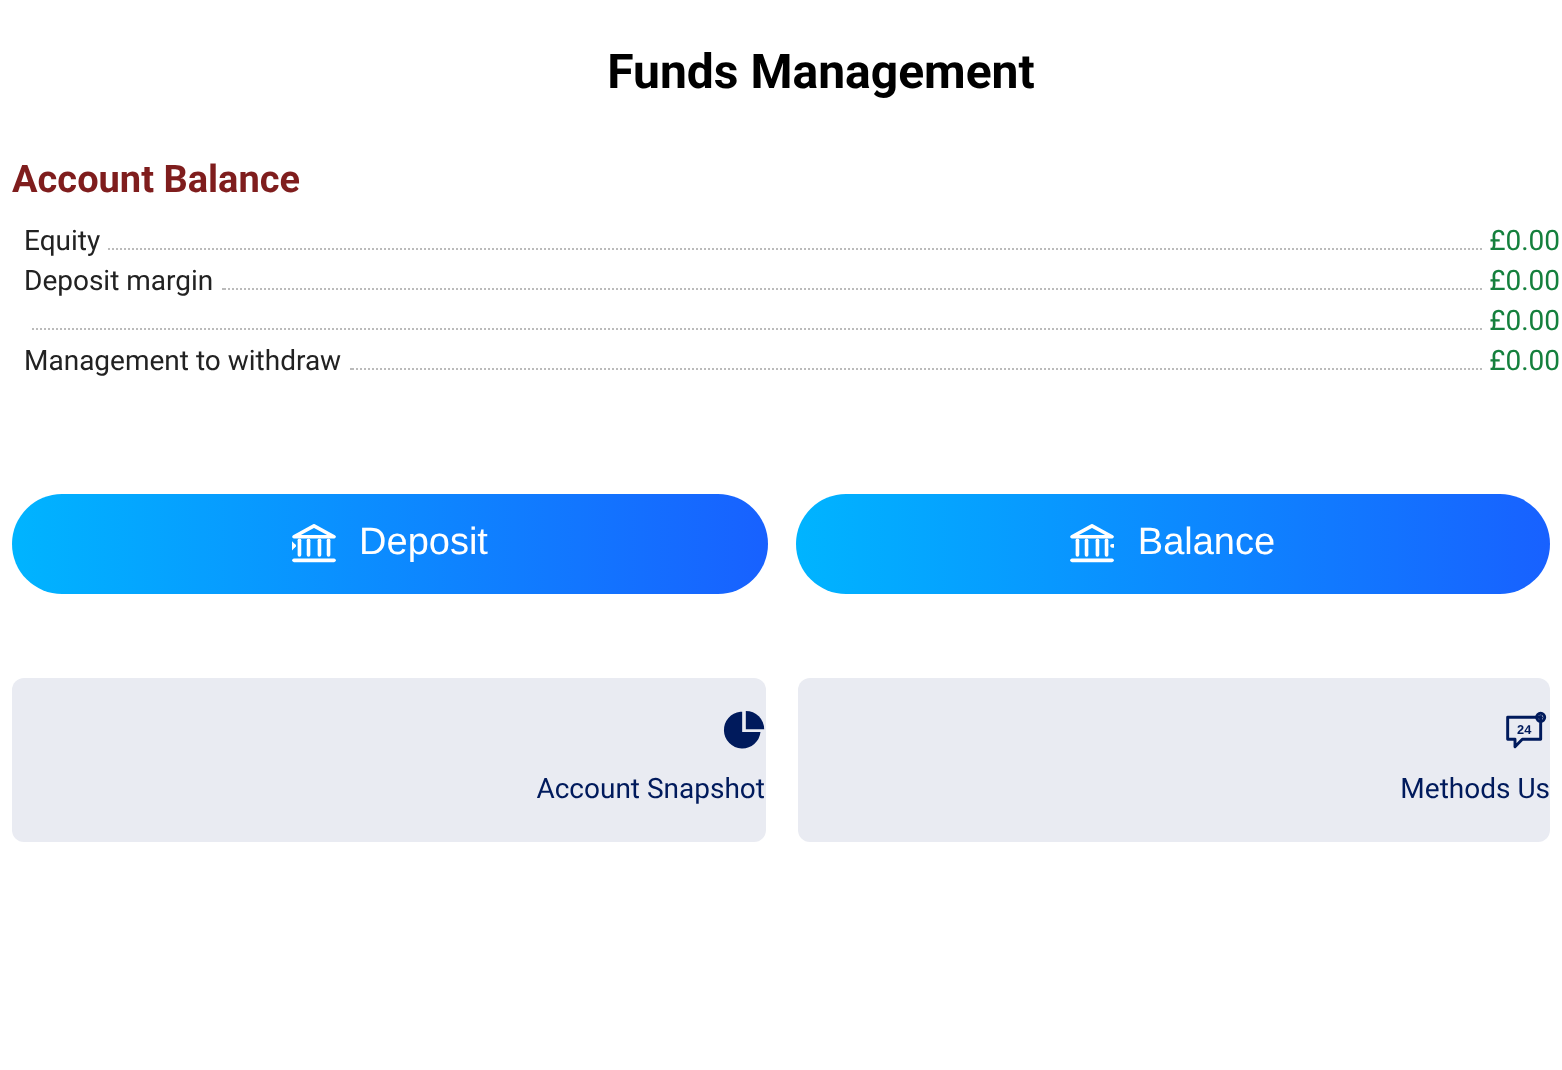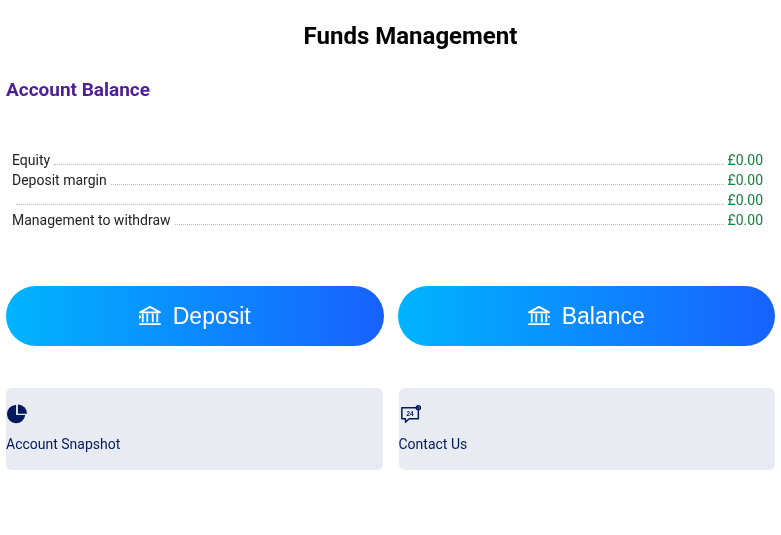--- a/index.html
+++ b/index.html
@@ -17,26 +17,25 @@
     text-align: center;
     font-size: 24px;
     font-weight: 700;
     color: #000;
     padding: 22px 0 28px 0;
     margin-left: 40px;
   }
   .section-title {
     font-size: 19px;
     font-weight: 700;
-    color: #4c1d95;
+    color: #7f1d1d;
     padding: 0 6px 10px 6px;
   }
   .balance-list {
-    padding: 0 18px 0 12px;
-    margin-top: 39px;
+    padding: 0 1px 0 12px;
   }
   .balance-row {
     display: flex;
     align-items: baseline;
     padding: 2px 0;
     font-size: 14px;
   }
   .balance-label {
     color: #222;
     white-space: nowrap;
@@ -50,47 +49,47 @@
     color: #15803d;
     white-space: nowrap;
   }
   .action-row {
     display: flex;
     gap: 14px;
     padding: 56px 6px 0 6px;
   }
   .action-btn {
     flex: 1;
-    height: 60px;
+    height: 50px;
     border: none;
     border-radius: 999px;
     background: linear-gradient(90deg, #00b4ff 0%, #1861ff 100%);
     color: #fff;
-    font-size: 23px;
+    font-size: 19px;
     font-weight: 500;
     display: flex;
     align-items: center;
     justify-content: center;
     gap: 12px;
     cursor: pointer;
   }
   .action-btn svg { display: block; }
   .card-row {
     display: flex;
     gap: 16px;
     padding: 42px 6px 0 6px;
   }
   .card {
     flex: 1;
     background: #e9ebf2;
     border-radius: 6px;
     padding: 16px 0 18px 0;
     display: flex;
     flex-direction: column;
-    align-items: flex-start;
+    align-items: flex-end;
     gap: 10px;
     cursor: pointer;
   }
   .card svg { display: block; }
   .card-label {
     font-size: 14px;
     color: #001a5c;
     font-weight: 400;
   }
 </style>
@@ -170,16 +169,16 @@
     <div class="card">
       <span>
         <svg width="24" height="22" viewBox="0 0 26 24" fill="none" stroke="#001a5c" stroke-width="1.6" stroke-linejoin="round">
           <path d="M3 4 h18 v12 h-10 l-4 4 v-4 h-4 z"></path>
           <text x="12" y="13" font-size="7" fill="#001a5c" stroke="none" text-anchor="middle" font-family="Arial" font-weight="bold">24</text>
           <circle cx="21" cy="4" r="2.2" fill="none"></circle>
           <line x1="21" y1="2.8" x2="21" y2="4"></line>
           <line x1="21" y1="4" x2="22" y2="4.5"></line>
         </svg>
       </span>
-      <span class="card-label">Contact Us</span>
+      <span class="card-label">Methods Us</span>
     </div>
   </div>
 </div>
 
 </body></html>

